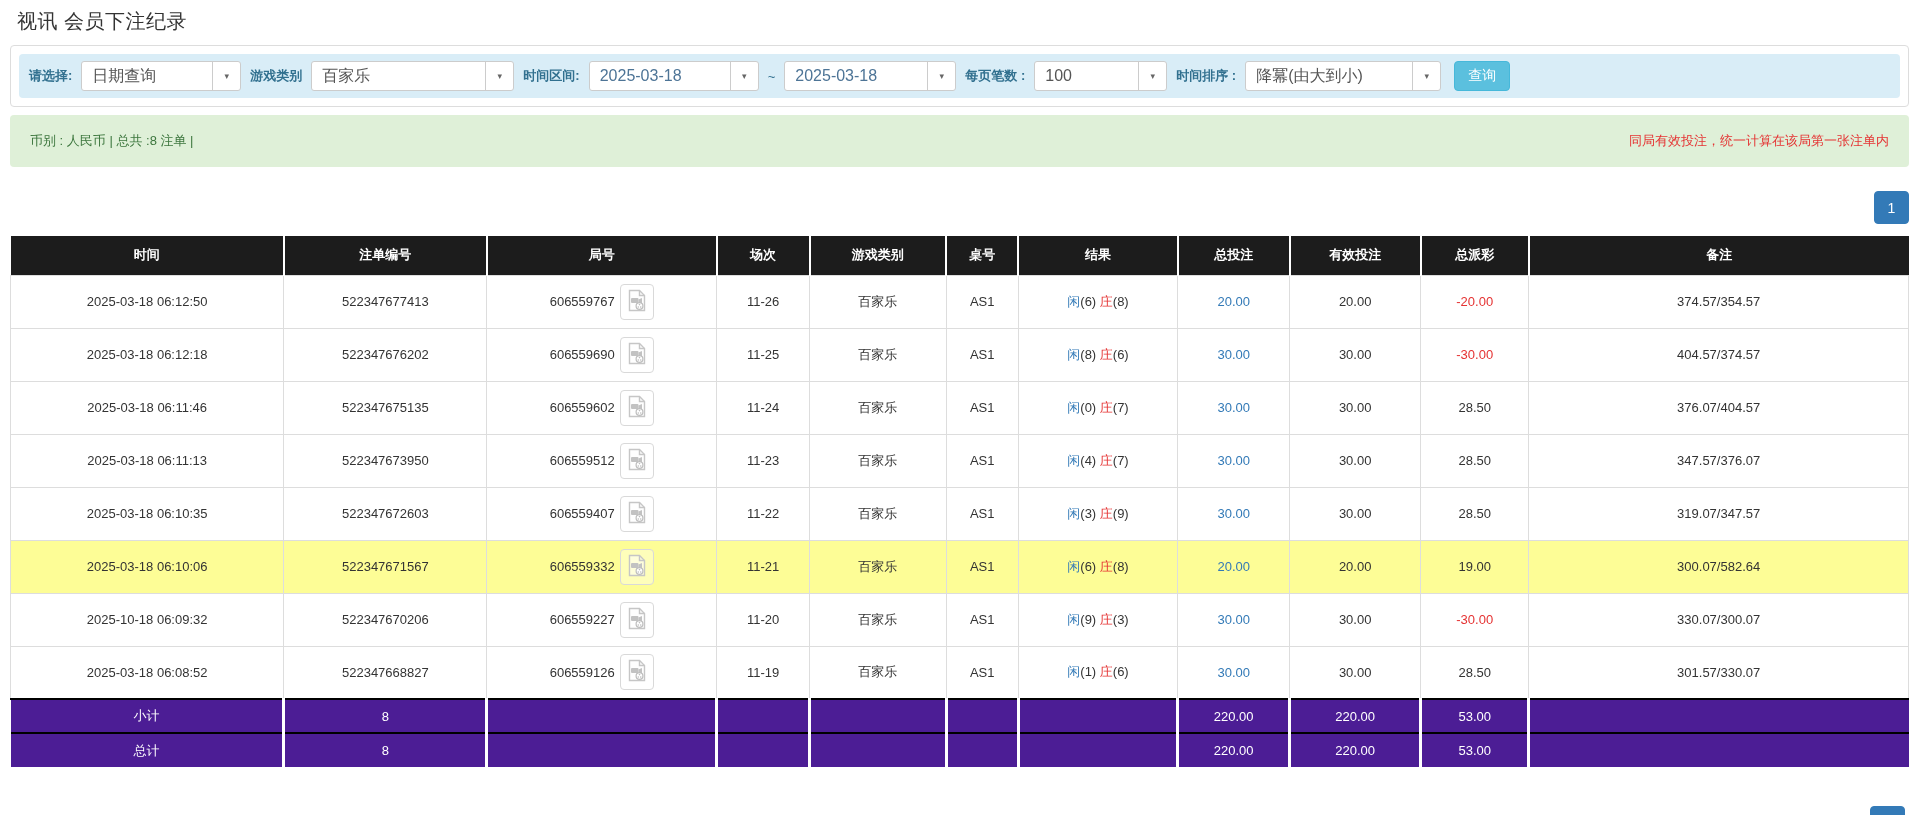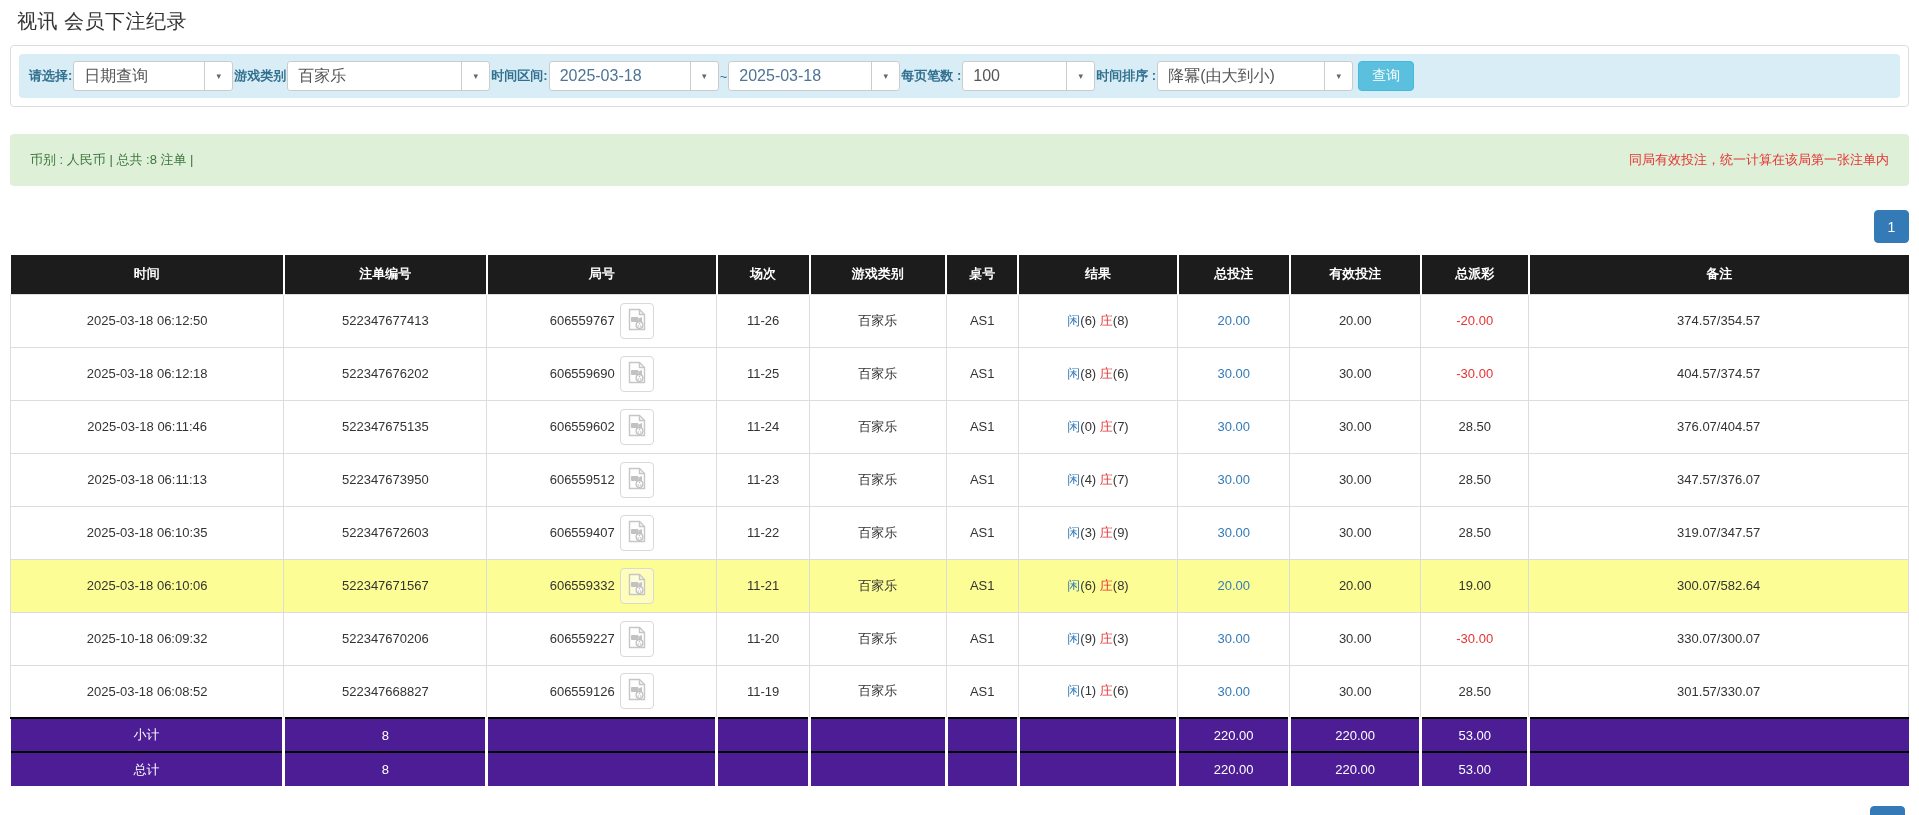--- a/index.html
+++ b/index.html
@@ -1,29 +1,29 @@
 <!DOCTYPE html>
 <html><head>
 <meta charset="utf-8">
 <style>
   *{box-sizing:border-box;margin:0;padding:0}
   html,body{width:1919px;height:815px}
   body{overflow:hidden;background:#fff;font-family:"Liberation Sans","DejaVu Sans",sans-serif;position:relative}
   .page{padding:0 10px}
   .title{font-size:20px;color:#333;font-weight:500;margin:8px 7px 10px;letter-spacing:.5px}
   .filter-panel{border:1px solid #ddd;border-radius:4px;padding:8px;background:#fff}
-  .filter-bar{background:#d9edf7;border-radius:4px;height:44px;display:flex;align-items:center;padding:0 10px;gap:1px}
+  .filter-bar{background:#d9edf7;border-radius:4px;height:44px;display:flex;align-items:center;padding:0 10px;gap:9px}
   .flabel{color:#31708f;font-weight:bold;font-size:13px;white-space:nowrap}
   .tilde{color:#31708f;font-size:13px}
   .sel{height:30px;background:#fff;border:1px solid #ccc;border-radius:3px;display:flex;align-items:center;justify-content:space-between;cursor:pointer;flex:0 0 auto}
   .sel .txt{padding:0 10px;font-size:16px;color:#555;white-space:nowrap;overflow:hidden}
   .sel.date .txt{color:#4d7496}
   .sel .arr{width:28px;align-self:stretch;border-left:1px solid #ccc;display:flex;align-items:center;justify-content:center;color:#666;font-size:9px}
   .btn-search{height:30px;padding:0 13px;background:#5bc0de;border:1px solid #46b8da;border-radius:4px;color:#fff;font-size:14px;cursor:pointer;margin-left:4px}
-  .summary-bar{margin-top:27px;background:#dff0d8;border-radius:4px;height:52px;display:flex;align-items:center;justify-content:space-between;padding:0 20px;font-size:13px}
+  .summary-bar{margin-top:8px;background:#dff0d8;border-radius:4px;height:52px;display:flex;align-items:center;justify-content:space-between;padding:0 20px;font-size:13px}
   .summary-bar .left{color:#3c763d}
   .summary-bar .right{color:#e53333}
   .pager{display:flex;justify-content:flex-end;margin:24px 0 12px}
   .page-btn{min-width:35px;height:33px;background:#337ab7;border:1px solid #337ab7;border-radius:4px;color:#fff;font-size:14px;display:flex;align-items:center;justify-content:center;cursor:pointer}
   table.grid{width:100%;border-collapse:collapse;table-layout:fixed;font-size:13px;color:#333}
   .grid thead th{background:#1c1c1c;color:#fff;height:39px;font-weight:bold;border-right:2px solid #fff;font-size:13px}
   .grid thead th:last-child{border-right:none}
   .grid tbody td{height:53px;text-align:center;border:1px solid #ddd;background:#fff;overflow:hidden}
   .grid tbody tr.hl td{background:#fdfd96}
   .grid tfoot td{height:34px;background:#4c1d95;color:#fff;text-align:center;border-right:3px solid #fff;border-top:2px solid #000000;font-size:13px}

